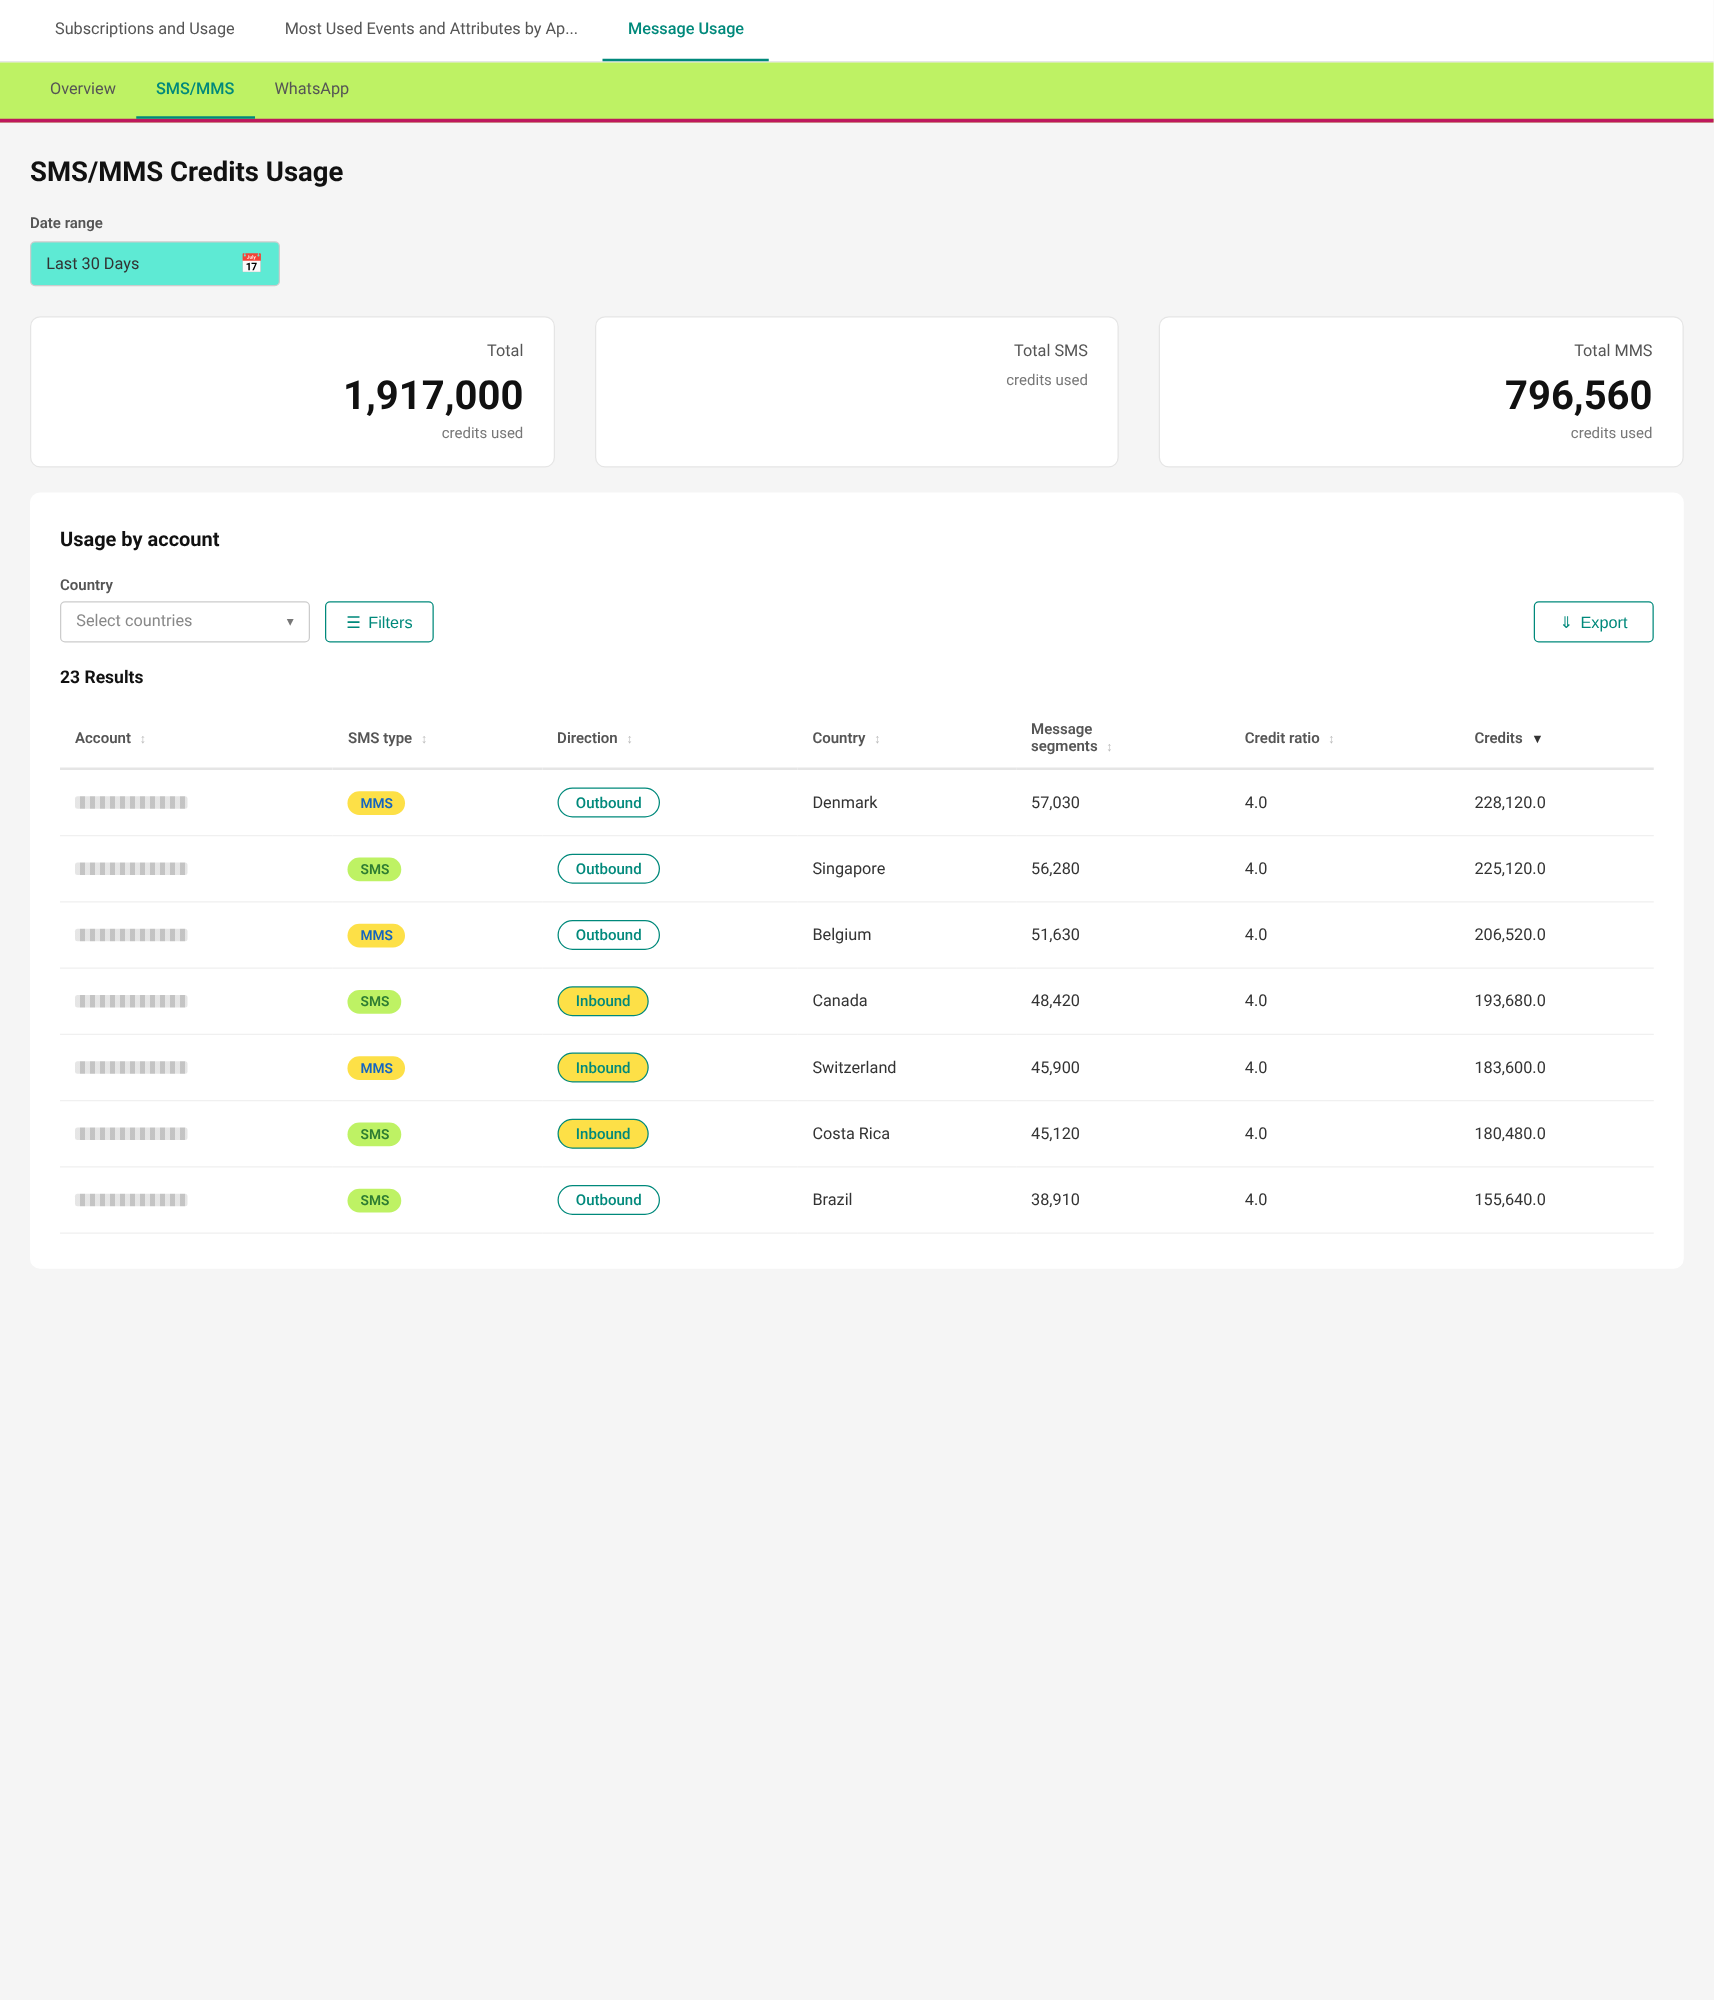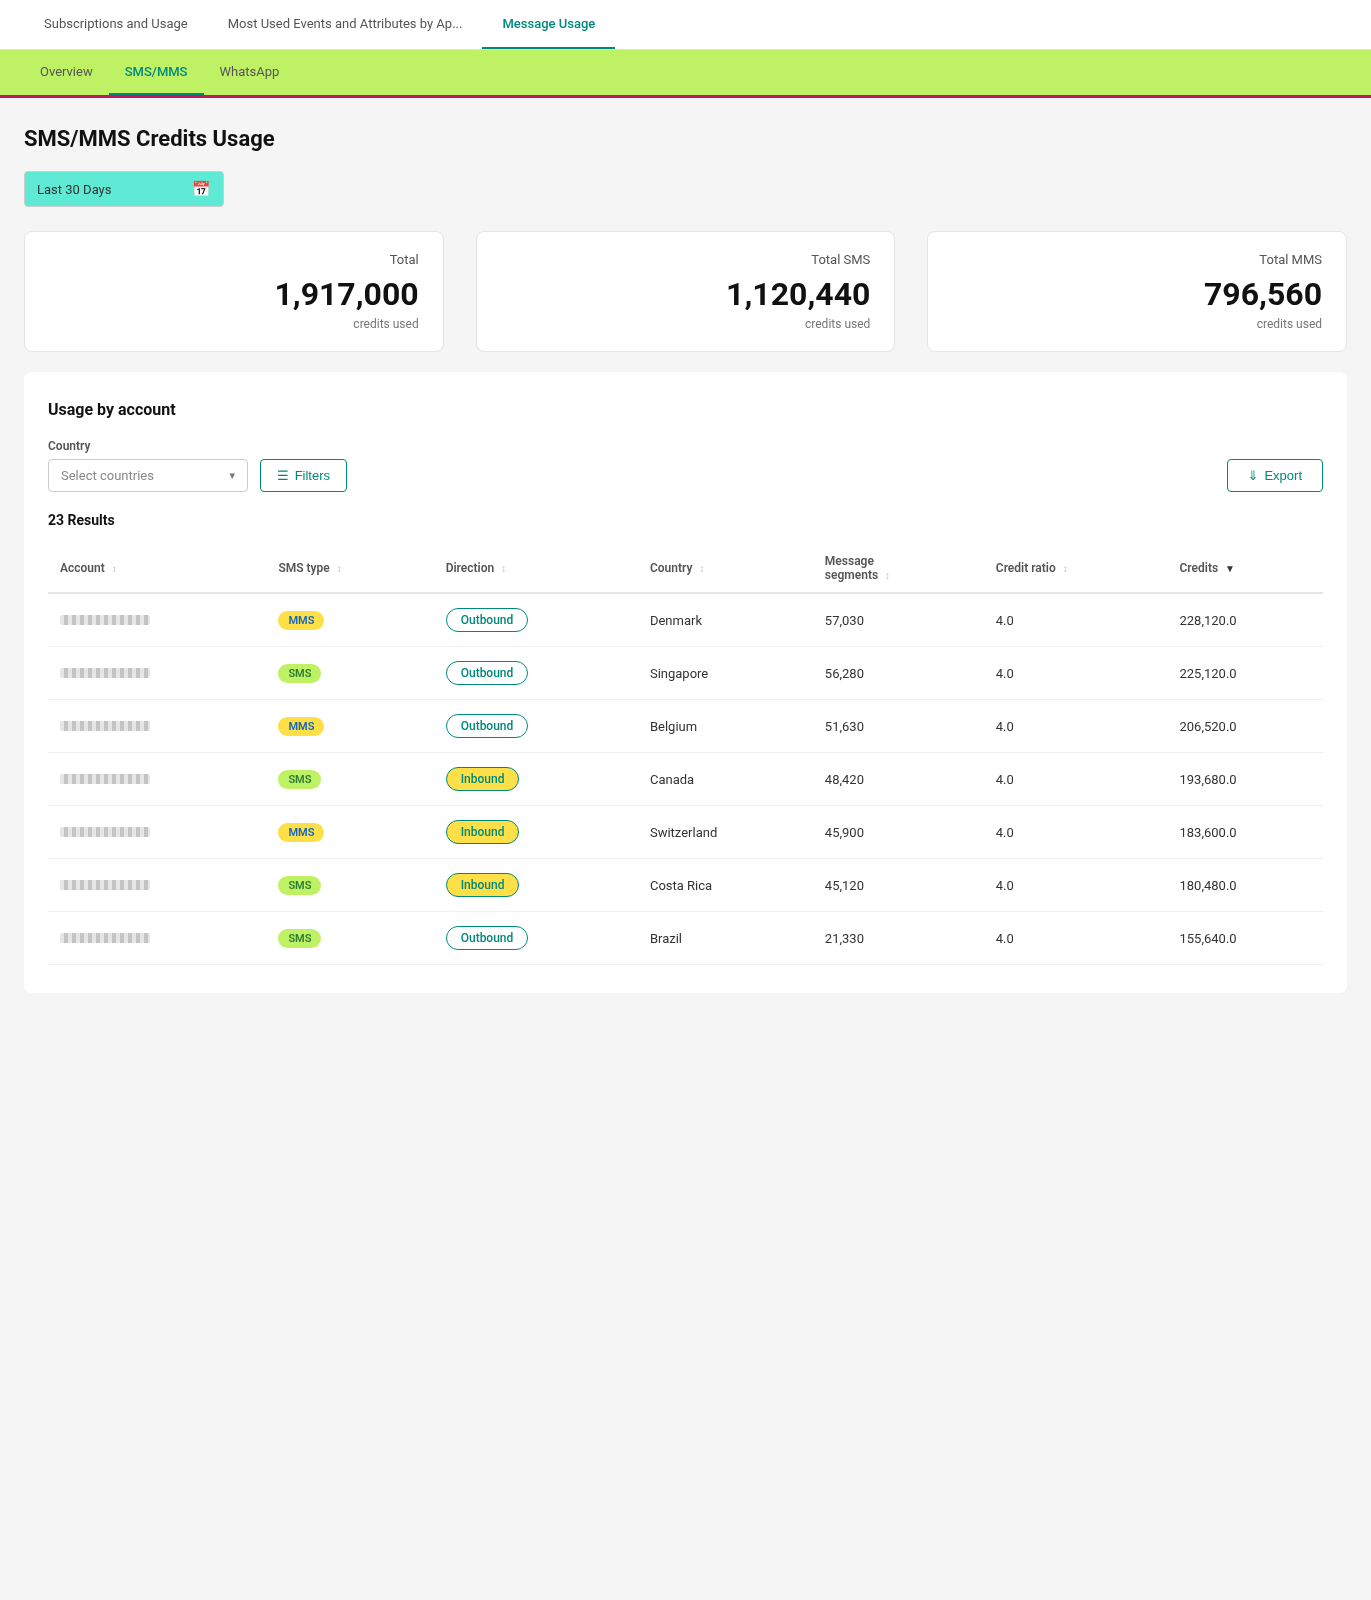--- a/index.html
+++ b/index.html
@@ -319,35 +319,35 @@
   <div class="sub-tab">
     <span>WhatsApp</span>
   </div>
 </div>
 
 <div class="page-content">
 
   <h1 class="page-title">SMS/MMS Credits Usage</h1>
 
   <div>
+    <div class="date-range-label">Date range</div>
     <div class="date-range-input">
       <span>Last 30 Days</span>
       <span class="cal-icon">📅</span>
     </div>
   </div>
 
   <div class="stats-section" style="background:transparent; padding:0; margin-top:24px; display:flex; gap:16px;">
     <div class="stat-card">
       <div class="stat-label">Total</div>
       <div class="stat-value">1,917,000</div>
       <div class="stat-sub">credits used</div>
     </div>
     <div class="stat-card">
       <div class="stat-label">Total SMS</div>
-      <div class="stat-value">1,120,440</div>
       <div class="stat-sub">credits used</div>
     </div>
     <div class="stat-card">
       <div class="stat-label">Total MMS</div>
       <div class="stat-value">796,560</div>
       <div class="stat-sub">credits used</div>
     </div>
   </div>
 
   <div class="table-section">
@@ -482,20 +482,20 @@
           </tr>
           <tr>
             <td>
               <div class="account-cell">
                 <span class="account-blurred"></span>
               </div>
             </td>
             <td><span class="badge badge-sms">SMS</span></td>
             <td><span class="dir-badge dir-outbound">Outbound</span></td>
             <td>Brazil</td>
-            <td>21,330</td>
+            <td>38,910</td>
             <td>4.0</td>
             <td>155,640.0</td>
           </tr>
         </tbody>
     </table>
   </div>
 </div>
 
 </body></html>

